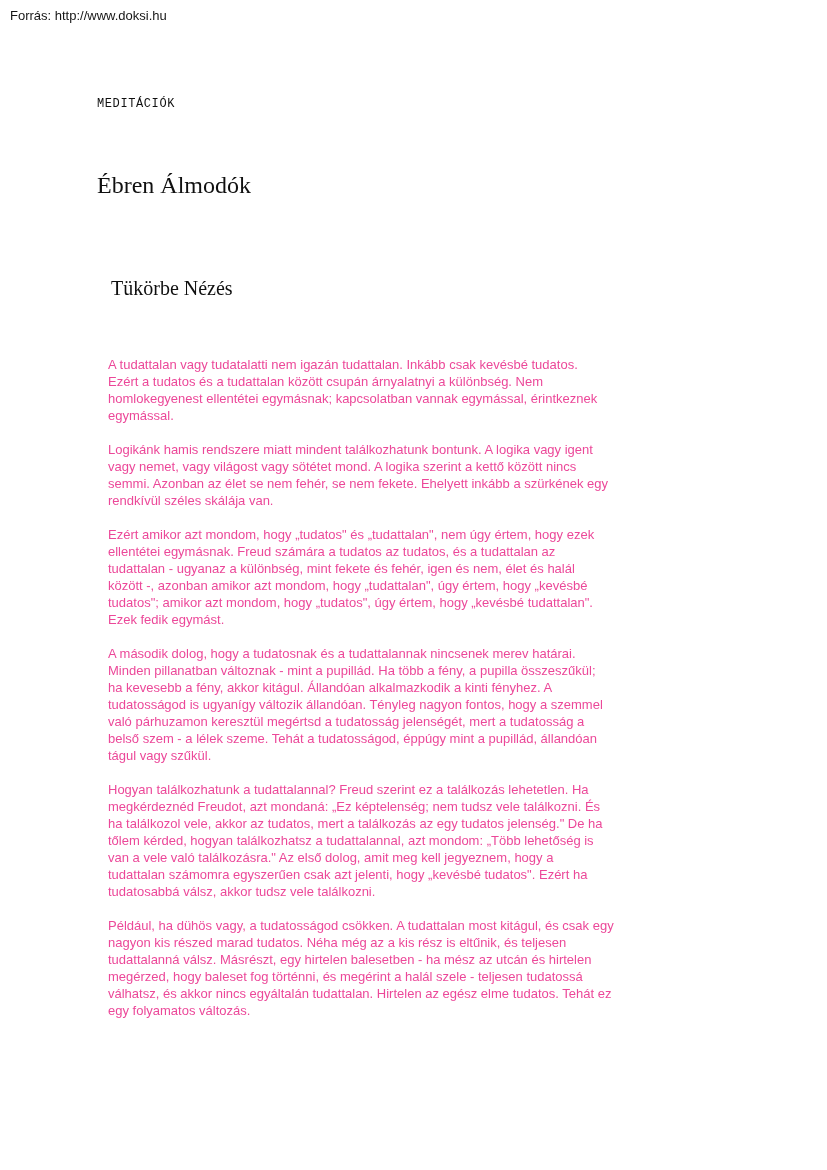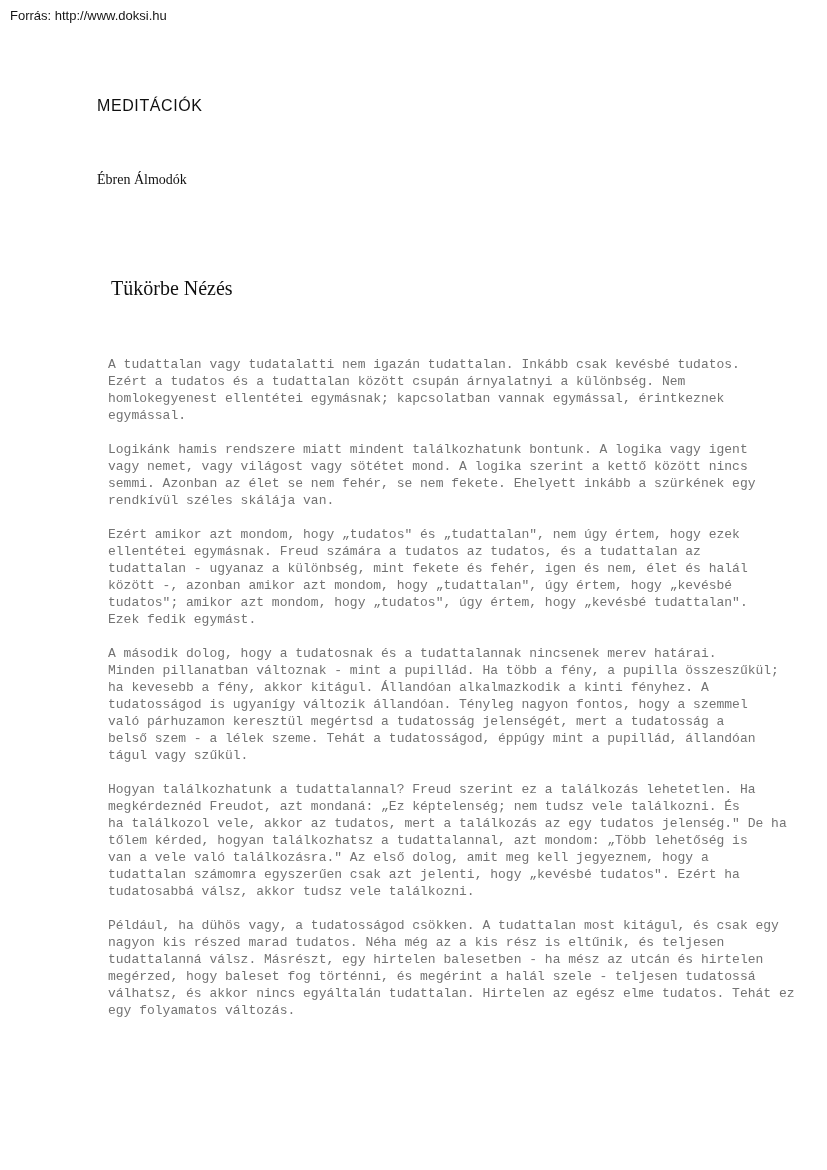--- a/index.html
+++ b/index.html
@@ -23,32 +23,32 @@
     top: 8px;
     font-family: "Liberation Sans", sans-serif;
     font-size: 13px;
     color: #151515;
   }
   .doc-title {
     position: absolute;
     left: 97px;
     top: 97px;
     margin: 0;
-    font-family: Liberation Sans, sans-serif;
-    font-size: 16px;
+    font-family: Liberation Mono, monospace;
+    font-size: 12px;
     font-weight: normal;
     letter-spacing: 0.6px;
     color: #101010;
   }
   .author-line {
     position: absolute;
     left: 97px;
     top: 172px;
     font-family: "Liberation Serif", serif;
-    font-size: 14px;
+    font-size: 24px;
     color: #101010;
   }
   .book-line {
     position: absolute;
     left: 97px;
     top: 198px;
     font-family: "Liberation Sans", sans-serif;
     font-size: 15px;
     color: #151515;
   }
@@ -60,24 +60,24 @@
     font-family: "Liberation Serif", serif;
     font-size: 20px;
     font-weight: normal;
     color: #101010;
   }
   .body-text {
     position: absolute;
     left: 108px;
     top: 356px;
     width: 700px;
-    font-family: Liberation Mono, monospace;
+    font-family: Liberation Sans, sans-serif;
     font-size: 13px;
     line-height: 17px;
-    color: #737373;
+    color: #ec4899;
   }
   .body-text p {
     margin: 0 0 17px 0;
     white-space: pre-line;
   }
 </style>
 </head>
 <body>
 
 <div class="page">

